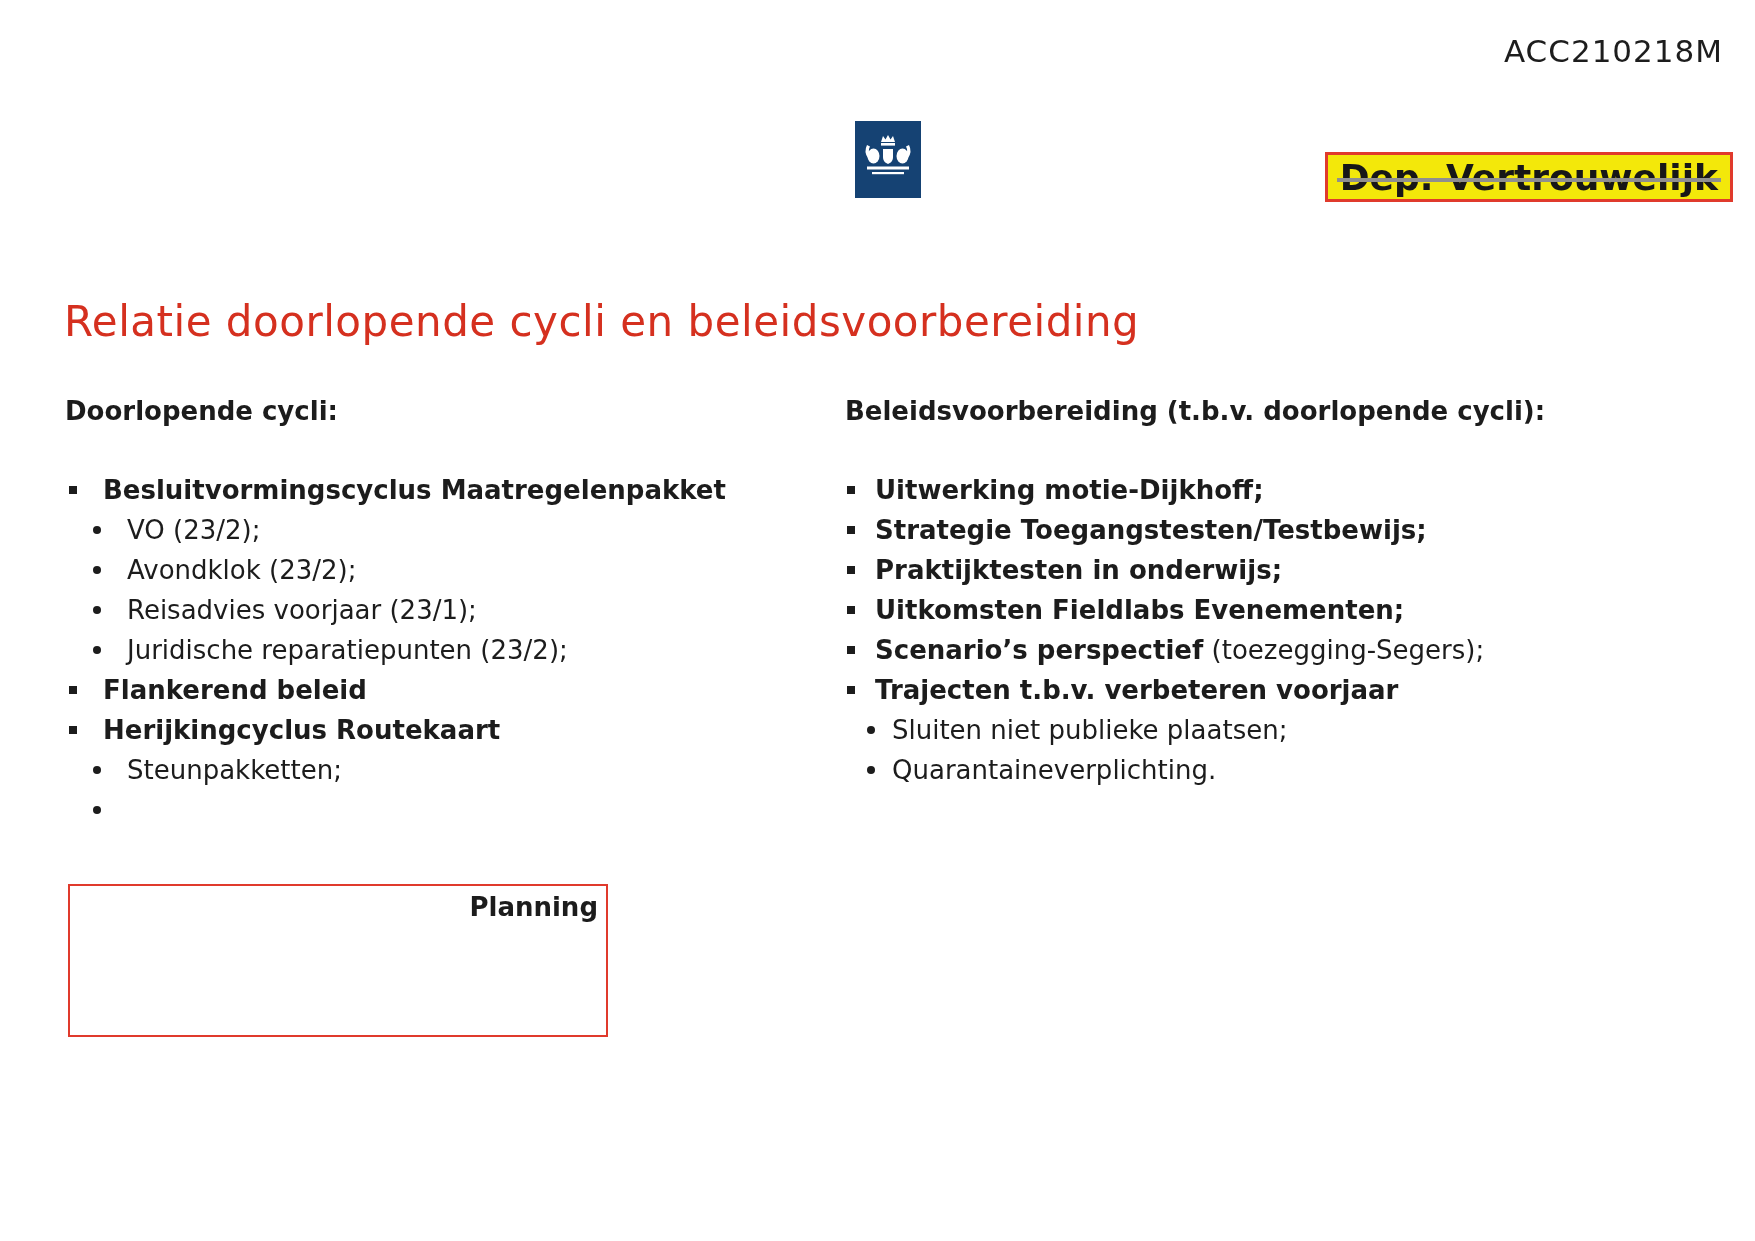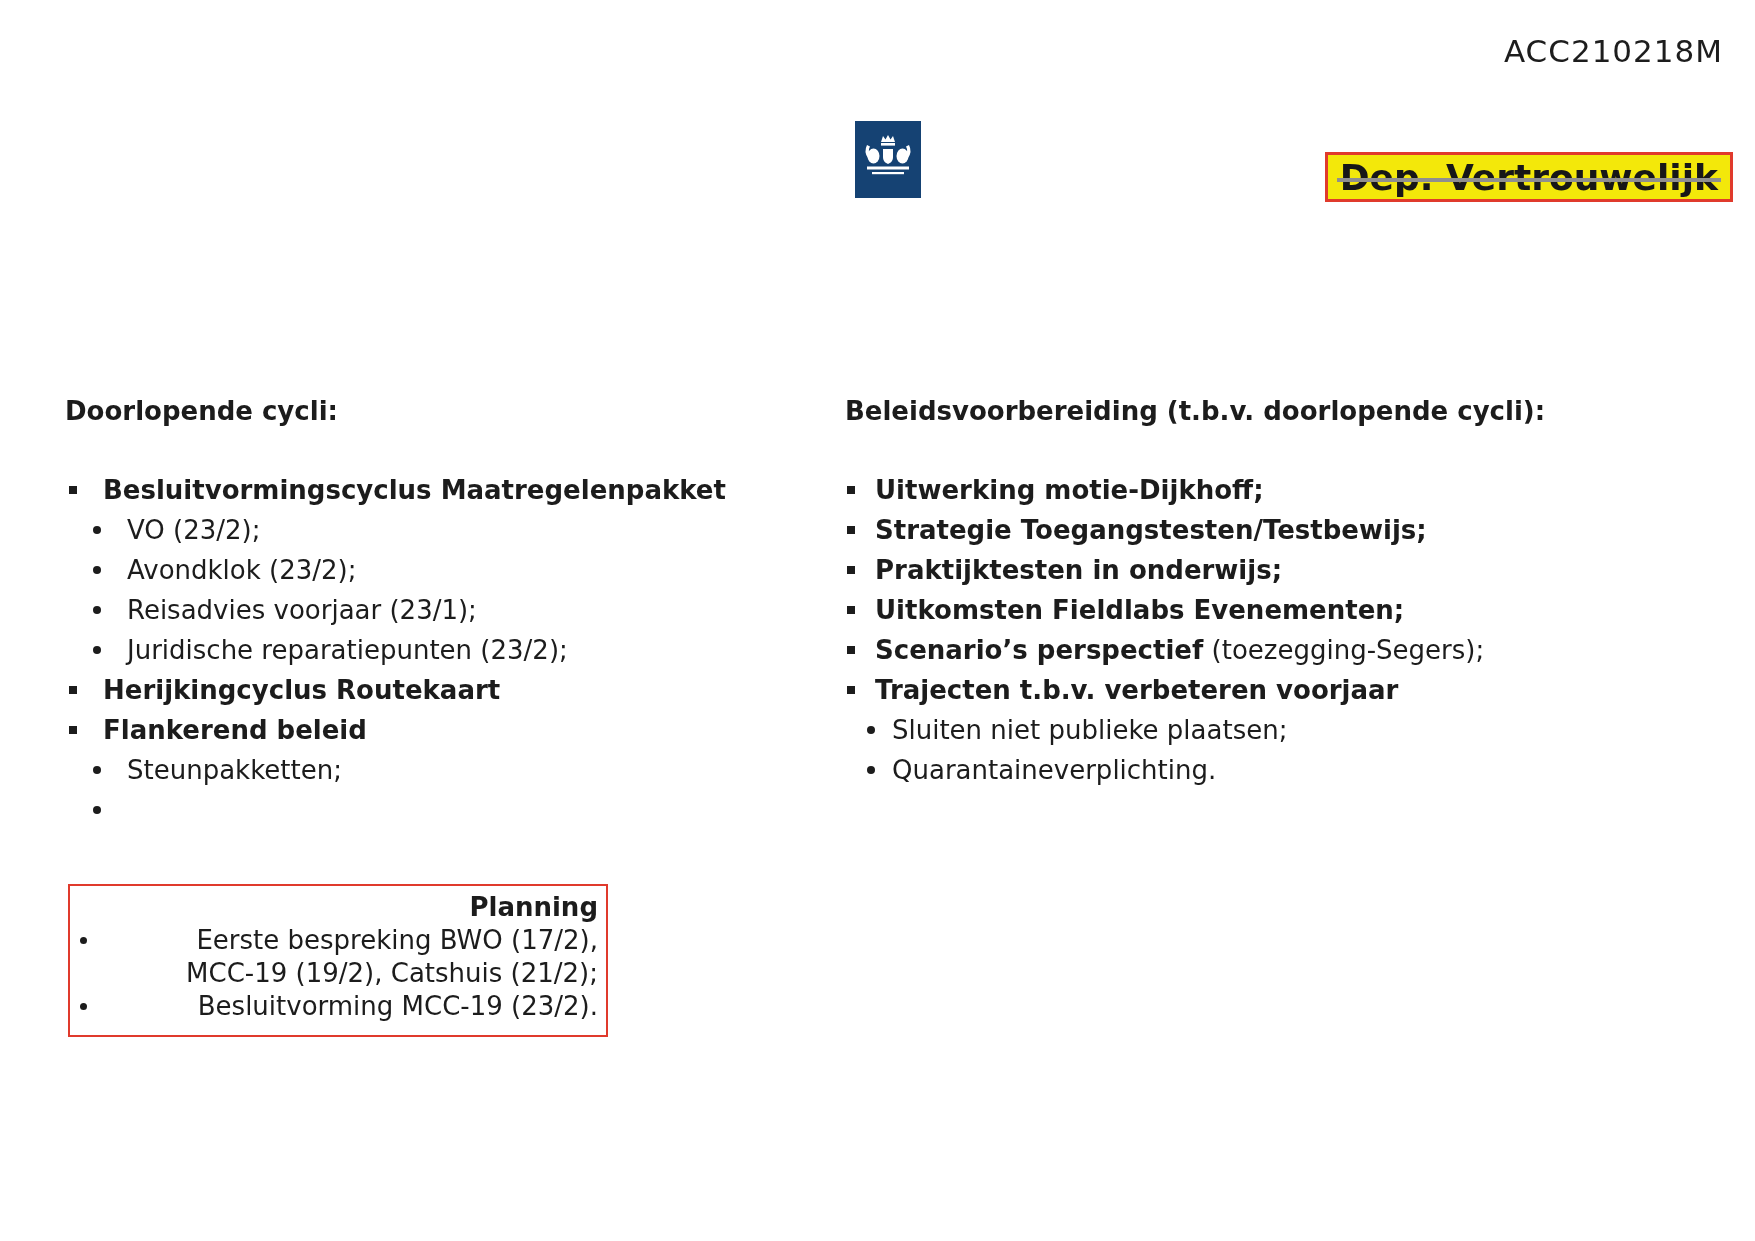--- a/index.html
+++ b/index.html
@@ -108,31 +108,32 @@
         <rect x="17" y="51" width="32" height="2.2"></rect>
       </g>
     </svg>
   </div>
 
   <div class="classification">
     <span>Dep. Vertrouwelijk</span>
     <span class="strike"></span>
   </div>
 
+  <h1 class="title">Relatie doorlopende cycli en beleidsvoorbereiding</h1>
 
   <div class="col col-left">
     <div class="col-header">Doorlopende cycli:</div>
     <ul class="blist">
         <li class="lv1"><span class="bullet bullet-square"></span><span class="bold">Besluitvormingscyclus Maatregelenpakket</span></li>
         <li class="lv2"><span class="bullet bullet-round"></span><span class="">VO (23/2);</span></li>
         <li class="lv2"><span class="bullet bullet-round"></span><span class="">Avondklok (23/2);</span></li>
         <li class="lv2"><span class="bullet bullet-round"></span><span class="">Reisadvies voorjaar (23/1);</span></li>
         <li class="lv2"><span class="bullet bullet-round"></span><span class="">Juridische reparatiepunten (23/2);</span></li>
+        <li class="lv1"><span class="bullet bullet-square"></span><span class="bold">Flankerend beleid</span></li>
         <li class="lv1"><span class="bullet bullet-square"></span><span class="bold">Herijkingcyclus Routekaart</span></li>
-        <li class="lv1"><span class="bullet bullet-square"></span><span class="bold">Flankerend beleid</span></li>
         <li class="lv2"><span class="bullet bullet-round"></span><span class="">Steunpakketten;</span></li>
         <li class="lv2"><span class="bullet bullet-round"></span></li>
       </ul>
   </div>
 
   <div class="col col-right">
     <div class="col-header">Beleidsvoorbereiding (t.b.v. doorlopende cycli):</div>
     <ul class="blist">
         <li class="lv1"><span class="bullet bullet-square"></span><span class="bold">Uitwerking motie-Dijkhoff;</span></li>
         <li class="lv1"><span class="bullet bullet-square"></span><span class="bold">Strategie Toegangstesten/Testbewijs;</span></li>
@@ -140,26 +141,15 @@
         <li class="lv1"><span class="bullet bullet-square"></span><span class="bold">Uitkomsten Fieldlabs Evenementen;</span></li>
         <li class="lv1"><span class="bullet bullet-square"></span><span class="bold">Scenario’s perspectief</span><span> (toezegging-Segers);</span></li>
         <li class="lv1"><span class="bullet bullet-square"></span><span class="bold">Trajecten t.b.v. verbeteren voorjaar</span></li>
         <li class="lv2"><span class="bullet bullet-round"></span><span class="">Sluiten niet publieke plaatsen;</span></li>
         <li class="lv2"><span class="bullet bullet-round"></span><span class="">Quarantaineverplichting.</span></li>
       </ul>
   </div>
 
   <div class="planning-box">
     <div class="planning-header">Planning</div>
-    <ul class="plist">
-        <li>
-          <span class="bullet bullet-round"></span>
-          <div class="pline">Eerste bespreking BWO (17/2),</div>
-          <div class="pline">MCC-19 (19/2), Catshuis (21/2);</div>
-        </li>
-        <li>
-          <span class="bullet bullet-round"></span>
-          <div class="pline">Besluitvorming MCC-19 (23/2).</div>
-        </li>
-      </ul>
   </div>
 
 </div>
 
 </body></html>

